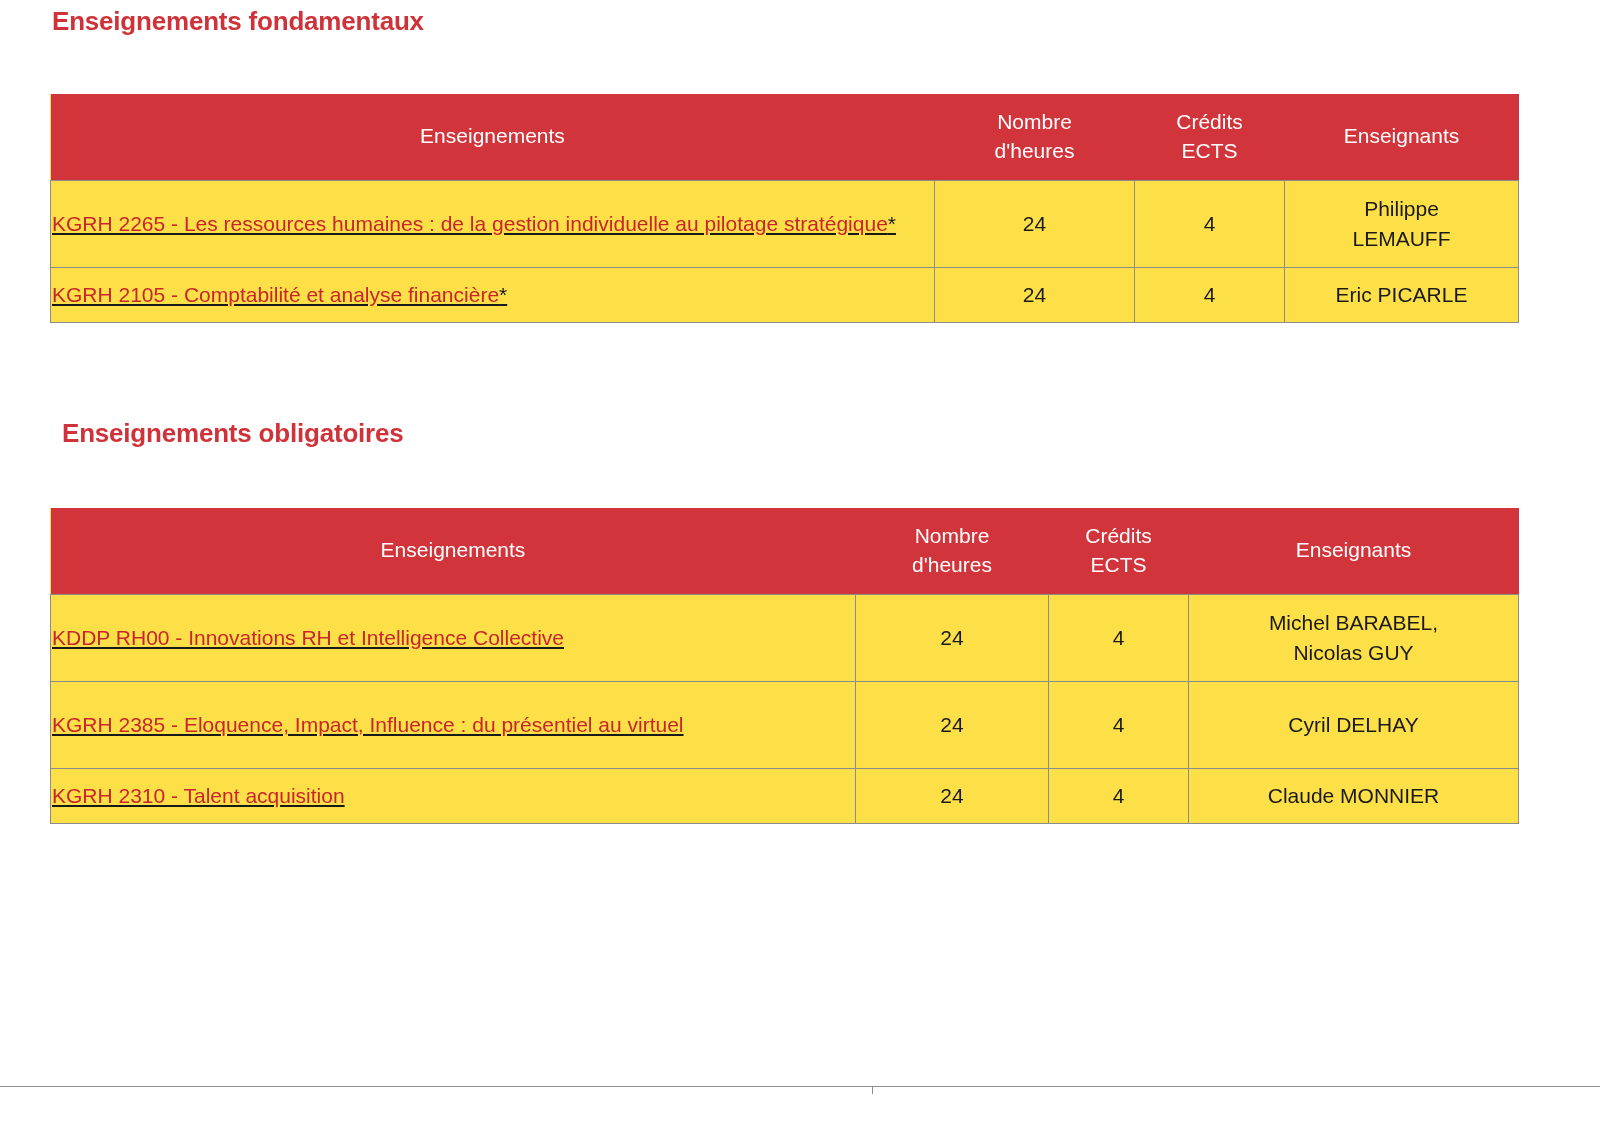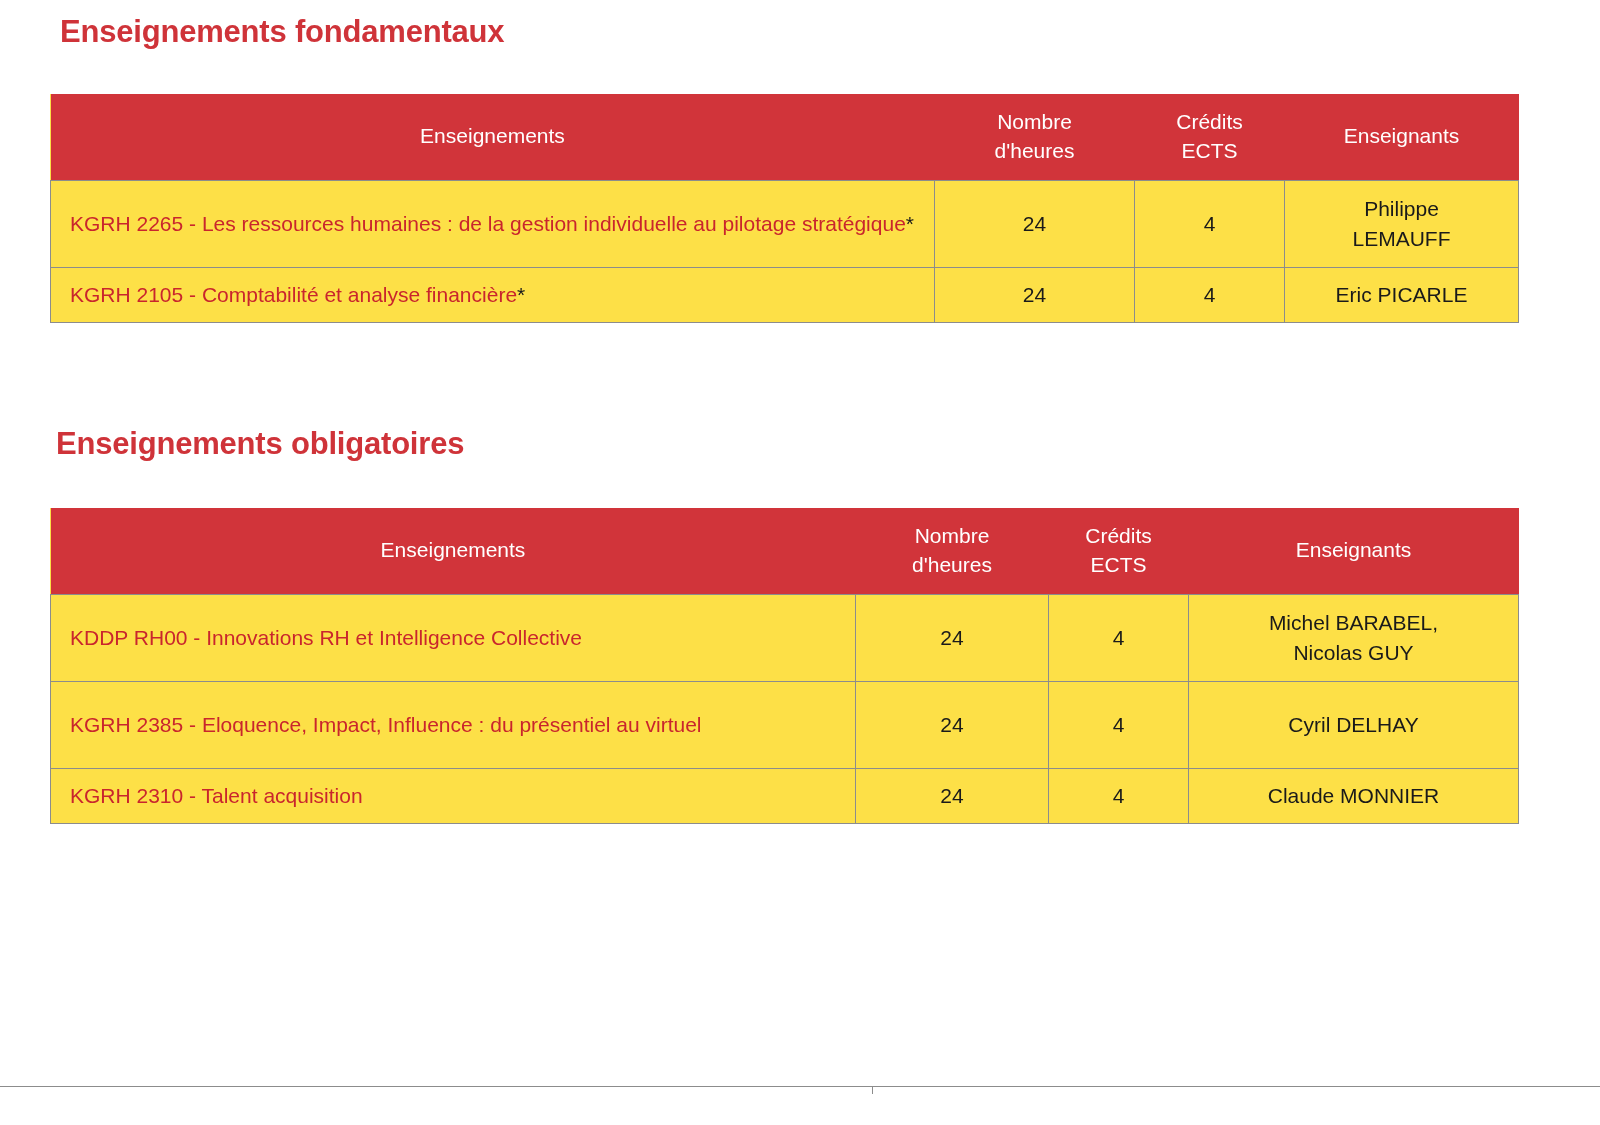--- a/index.html
+++ b/index.html
@@ -16,35 +16,35 @@
     position: relative;
   }
 
   .page {
     padding: 0 0 0 0;
   }
 
   h2.section-title {
     font-family: "Liberation Sans", sans-serif;
     color: #cf3339;
-    font-size: 31px;
+    font-size: 26px;
     font-weight: bold;
-    margin: 12px;
+    margin: 4px;
     padding: 0;
     letter-spacing: -0.2px;
   }
 
   #title-fondamentaux {
     position: absolute;
     left: 48px;
     top: 2px;
   }
   #title-obligatoires {
     position: absolute;
-    left: 44px;
+    left: 58px;
     top: 414px;
   }
 
   table.course-table {
     border-collapse: collapse;
     table-layout: fixed;
     background: #fde047;
     position: absolute;
   }
   #table-fondamentaux {
@@ -74,22 +74,23 @@
     border: 1px solid #8c8c8c;
     font-size: 21px;
     line-height: 1.42;
     vertical-align: middle;
     padding: 12px 16px;
     color: #1a1a1a;
   }
 
   table.course-table tbody td.course-name {
     text-align: left;
-    padding-left: 19px;
+    padding-left: 1px;
     padding-right: 14px;
+    text-decoration: underline;
   }
   table.course-table tbody td.num {
     text-align: center;
     padding-left: 4px;
     padding-right: 4px;
     margin-top: 20px;
   }
   table.course-table tbody td.teacher {
     text-align: center;
     padding-left: 8px;

